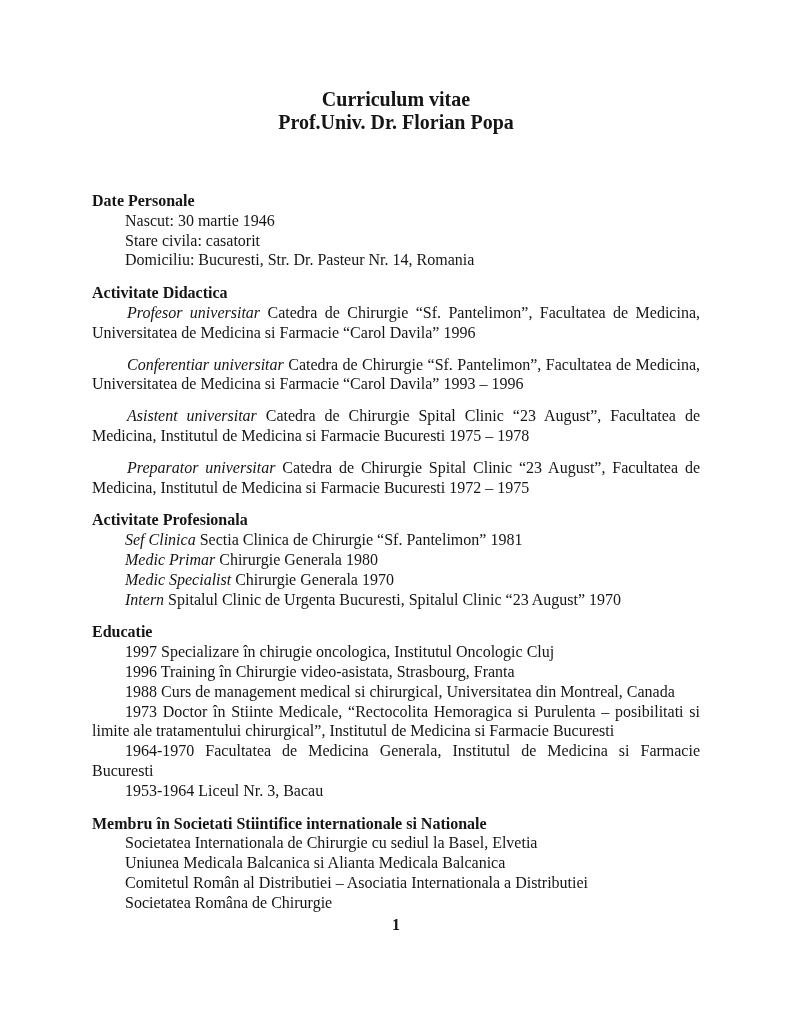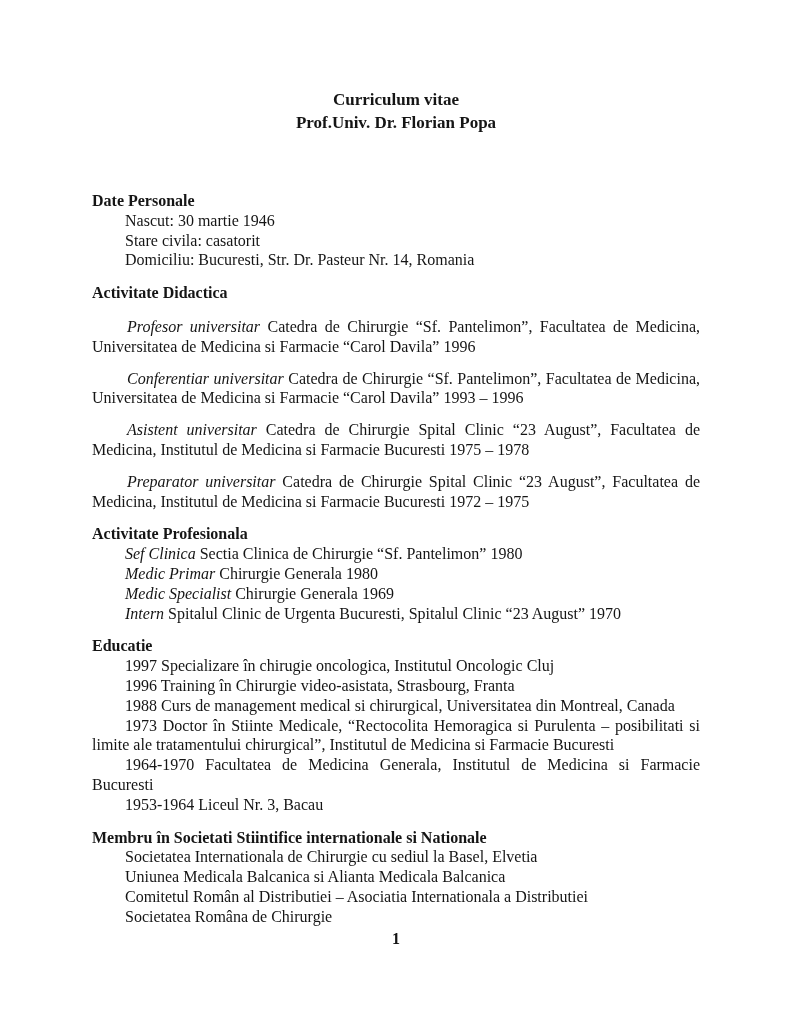--- a/index.html
+++ b/index.html
@@ -16,39 +16,39 @@
     padding: 88px 91px 0 92px;
     font-family: "Liberation Serif", "DejaVu Serif", serif;
     font-size: 16px;
     line-height: 19.8px;
     color: #151515;
     overflow: hidden;
   }
   .doc-title, .doc-subtitle {
     text-align: center;
     font-weight: bold;
-    font-size: 17px;
+    font-size: 20px;
     line-height: 23px;
   }
   .sec { margin: 0; }
   .sec-personal { margin-top: 57px; }
   .sec-spaced { margin-top: 13px; }
   .heading {
     font-weight: bold;
     margin-top: 8px;
   }
   .ind-line {
     padding-left: 33px;
   }
   .jpara {
     margin: 12px 0 0 0;
     text-align: justify;
     text-indent: 35px;
   }
-  .sec-didactica .jpara:first-of-type { margin-top: 14px; }
+  .sec-didactica .jpara:first-of-type { margin-top: 0; }
   .sec-educatie .jpara {
     margin: 0;
     text-indent: 33px;
   }
   em { font-style: italic; }
   .page-number {
     text-align: center;
     font-weight: bold;
     margin-top: 2px;
   }
@@ -71,23 +71,23 @@
   <div class="sec sec-spaced sec-didactica">
     <div class="heading">Activitate Didactica</div>
     <p class="jpara"><em>Profesor universitar</em><span> Catedra de Chirurgie “Sf. Pantelimon”, Facultatea de Medicina, Universitatea de Medicina si Farmacie “Carol Davila” 1996</span></p>
     <p class="jpara"><em>Conferentiar universitar</em><span> Catedra de Chirurgie “Sf. Pantelimon”, Facultatea de Medicina, Universitatea de Medicina si Farmacie “Carol Davila” 1993 – 1996</span></p>
     <p class="jpara"><em>Asistent universitar</em><span> Catedra de Chirurgie Spital Clinic “23 August”, Facultatea de Medicina, Institutul de Medicina si Farmacie Bucuresti 1975 – 1978</span></p>
     <p class="jpara"><em>Preparator universitar</em><span> Catedra de Chirurgie Spital Clinic “23 August”, Facultatea de Medicina, Institutul de Medicina si Farmacie Bucuresti 1972 – 1975</span></p>
   </div>
 
   <div class="sec sec-spaced">
     <div class="heading">Activitate Profesionala</div>
-    <div class="ind-line"><em>Sef Clinica</em><span> Sectia Clinica de Chirurgie “Sf. Pantelimon” 1980</span></div>
+    <div class="ind-line"><em>Sef Clinica</em><span> Sectia Clinica de Chirurgie “Sf. Pantelimon” 1981</span></div>
     <div class="ind-line"><em>Medic Primar</em><span> Chirurgie Generala 1980</span></div>
-    <div class="ind-line"><em>Medic Specialist</em><span> Chirurgie Generala 1969</span></div>
+    <div class="ind-line"><em>Medic Specialist</em><span> Chirurgie Generala 1970</span></div>
     <div class="ind-line"><em>Intern</em><span> Spitalul Clinic de Urgenta Bucuresti, Spitalul Clinic “23 August” 1970</span></div>
   </div>
 
   <div class="sec sec-spaced sec-educatie">
     <div class="heading">Educatie</div>
     <p class="jpara">1997 Specializare în chirugie oncologica, Institutul Oncologic Cluj</p>
     <p class="jpara">1996 Training în Chirurgie video-asistata, Strasbourg, Franta</p>
     <p class="jpara">1988 Curs de management medical si chirurgical, Universitatea din Montreal, Canada</p>
     <p class="jpara">1973 Doctor în Stiinte Medicale, “Rectocolita Hemoragica si Purulenta – posibilitati si limite ale tratamentului chirurgical”, Institutul de Medicina si Farmacie Bucuresti</p>
     <p class="jpara">1964-1970 Facultatea de Medicina Generala, Institutul de Medicina si Farmacie Bucuresti</p>

